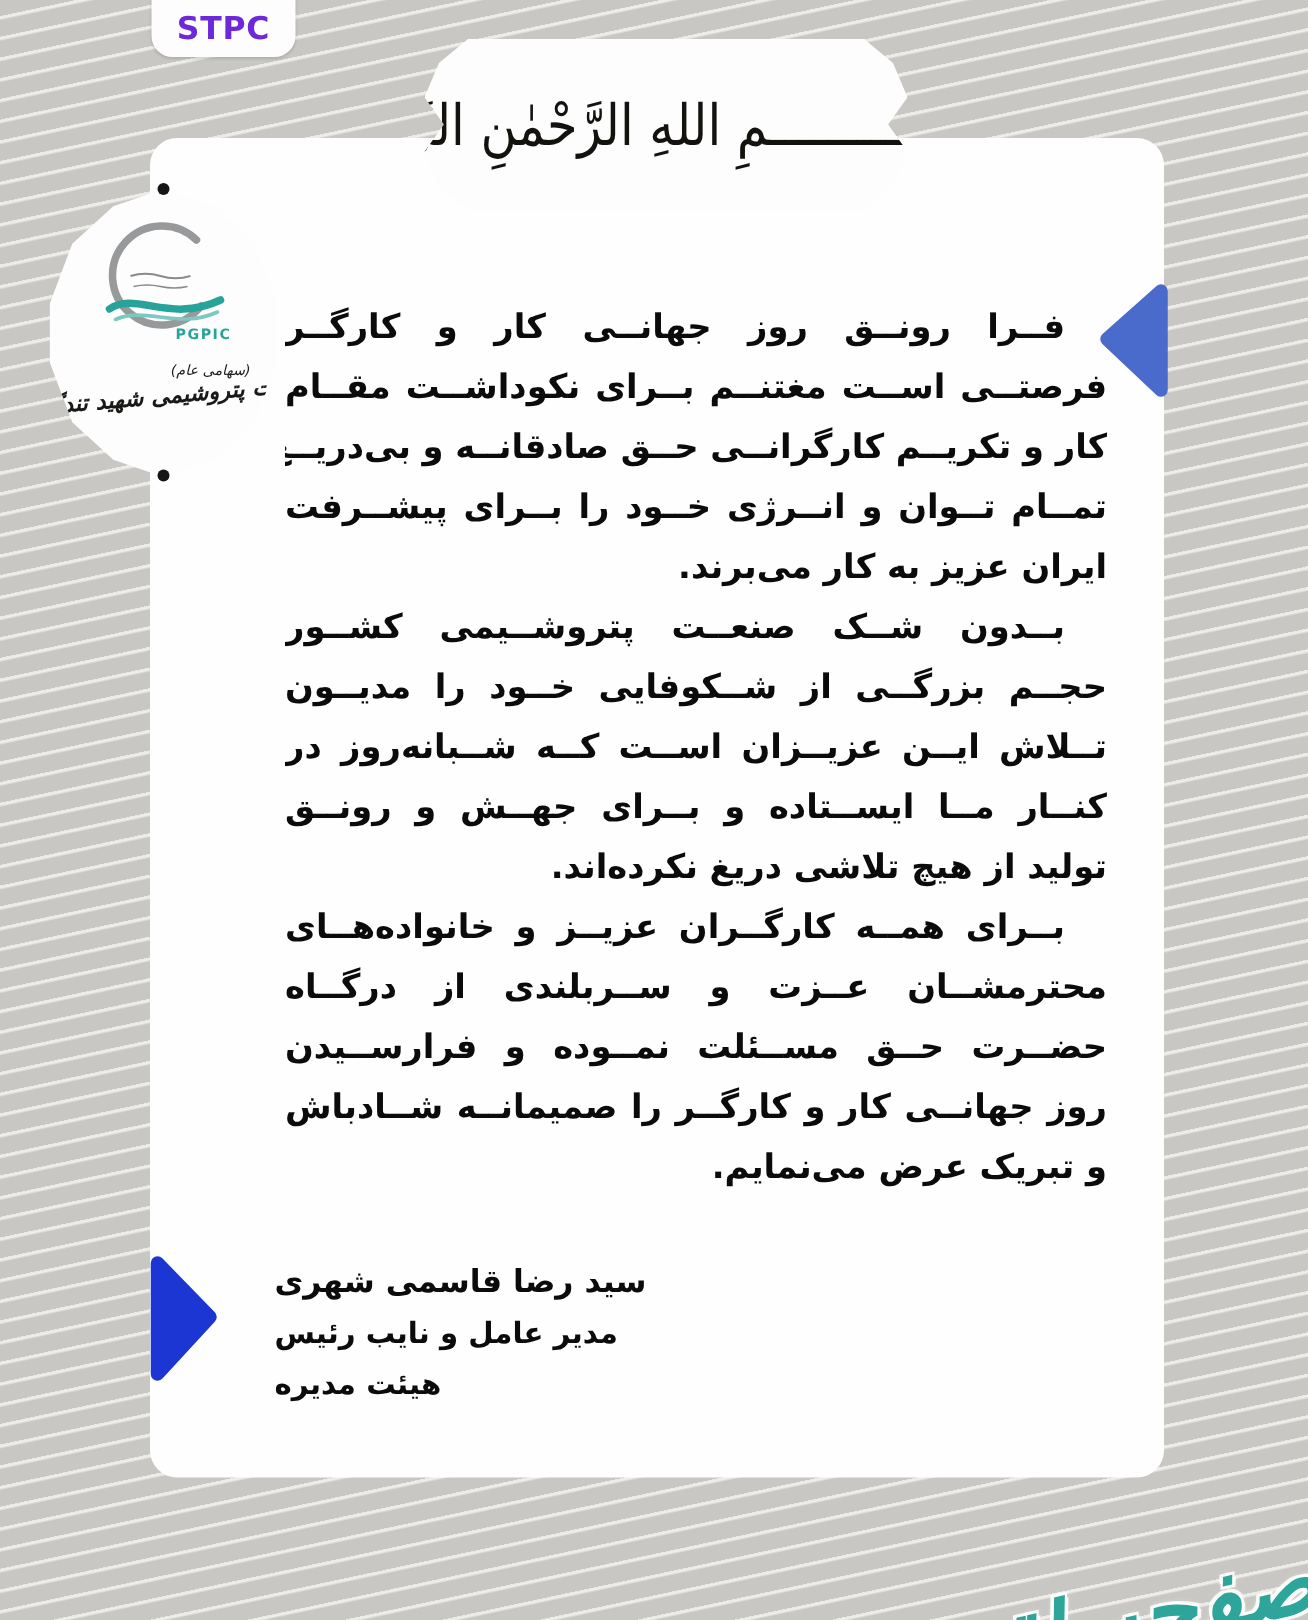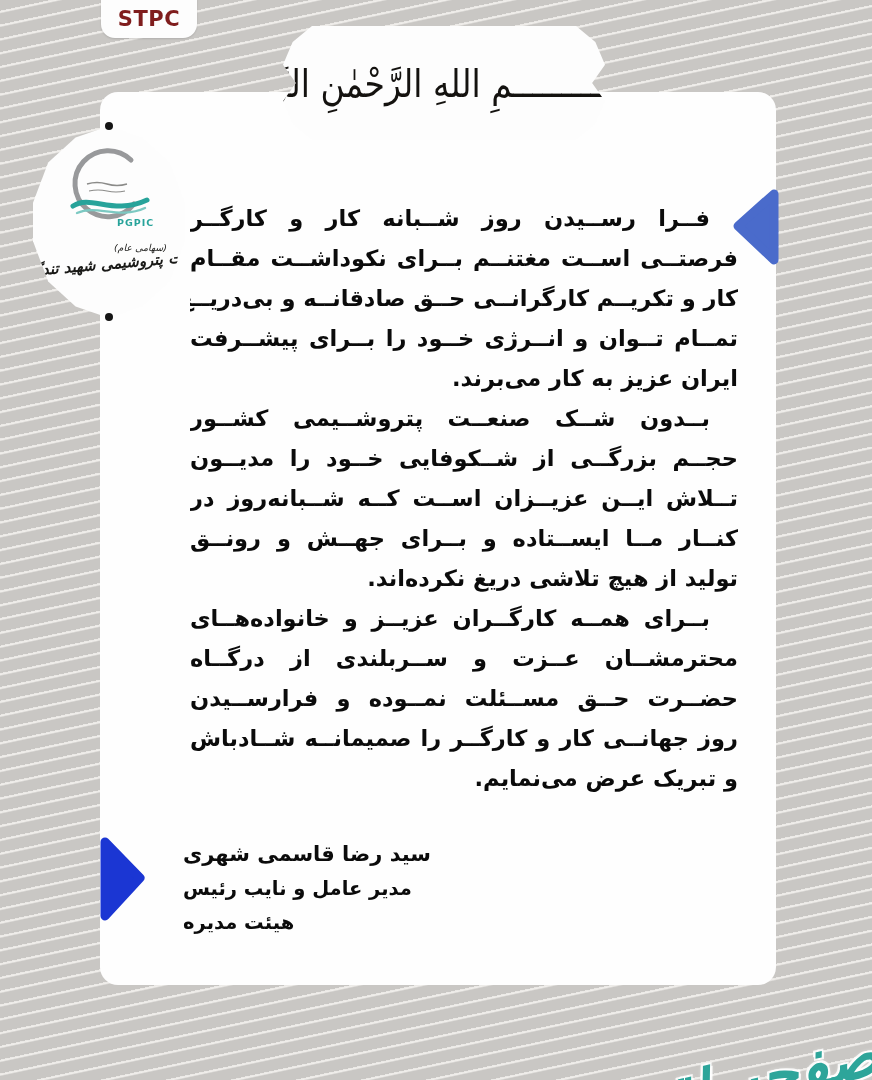--- a/index.html
+++ b/index.html
@@ -17,21 +17,21 @@
 
   
   .stpc-badge{
     position:absolute; left:101px; top:-14px; width:96px; height:52px;
     background:#fdfdfd; border-radius:14px;
     display:flex; align-items:flex-end; justify-content:center;
     padding-bottom:7px;
     box-shadow:0 1px 2px rgba(0,0,0,.12);
   }
   .stpc-badge span{
-    font-size:21px; font-weight:bold; letter-spacing:.5px; color:#7f1d1d;
+    font-size:21px; font-weight:bold; letter-spacing:.5px; color:#6d28d9;
   }
 
   
   .bismillah-frame{
     position:absolute; left:283px; top:26px; width:322px; height:114px;
     background:#fdfdfd;
     clip-path:polygon(9% 0%, 91% 0%, 97% 14%, 100% 34%, 96% 50%, 100% 66%, 97% 86%, 91% 100%, 9% 100%, 3% 86%, 0% 66%, 4% 50%, 0% 34%, 3% 14%);
     display:flex; align-items:center; justify-content:center;
   }
   .bismillah-frame .calligraphy{
@@ -143,21 +143,21 @@
 
   <svg class="tri tri-right" width="50" height="84" viewBox="0 0 50 84">
     <polygon points="44,8 8,40 44,74" fill="#4a6bcb" stroke="#4a6bcb" stroke-width="9" stroke-linejoin="round"></polygon>
   </svg>
 
   <svg class="tri tri-left" width="50" height="90" viewBox="0 0 50 90">
     <polygon points="7,8 42,44 7,82" fill="#1b36d3" stroke="#1b36d3" stroke-width="9" stroke-linejoin="round"></polygon>
   </svg>
 
   <div class="letter-text">
-    <div class="line indent">فــرا رســیدن روز شــبانه کار و کارگــر</div>
+    <div class="line indent">فــرا رونــق روز جهانــی کار و کارگــر</div>
     <div class="line">فرصتــی اســت مغتنــم بــرای نکوداشــت مقــام</div>
     <div class="line">کار و تکریــم کارگرانــی حــق صادقانــه و بی‌دریــغ</div>
     <div class="line">تمــام تــوان و انــرژی خــود را بــرای پیشــرفت</div>
     <div class="line last">ایران عزیز به کار می‌برند.</div>
 
     <div class="line indent">بــدون شــک صنعــت پتروشــیمی کشــور</div>
     <div class="line">حجــم بزرگــی از شــکوفایی خــود را مدیــون</div>
     <div class="line">تــلاش ایــن عزیــزان اســت کــه شــبانه‌روز در</div>
     <div class="line">کنــار مــا ایســتاده و بــرای جهــش و رونــق</div>
     <div class="line last">تولید از هیچ تلاشی دریغ نکرده‌اند.</div>

